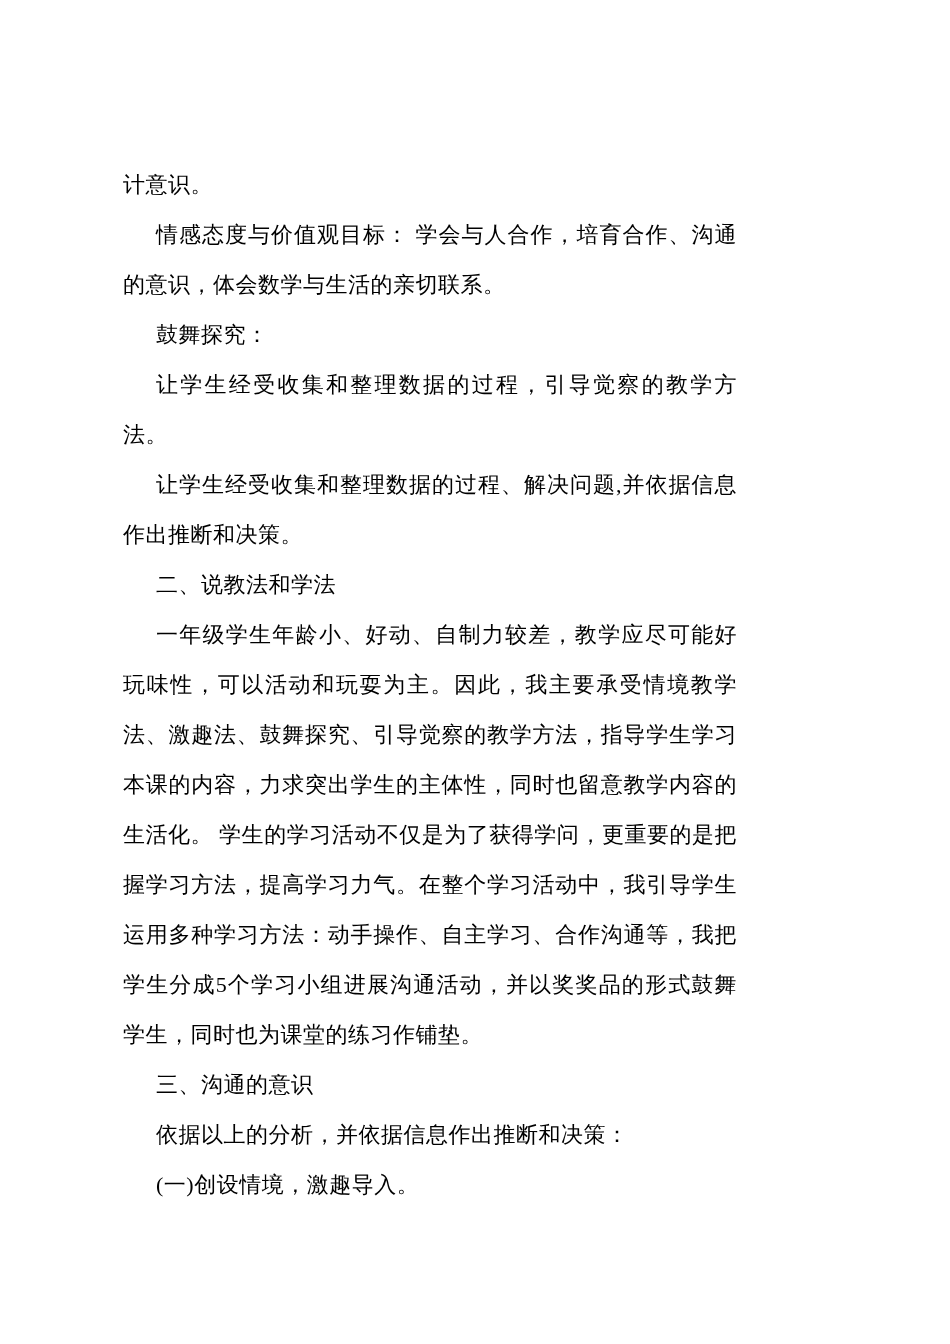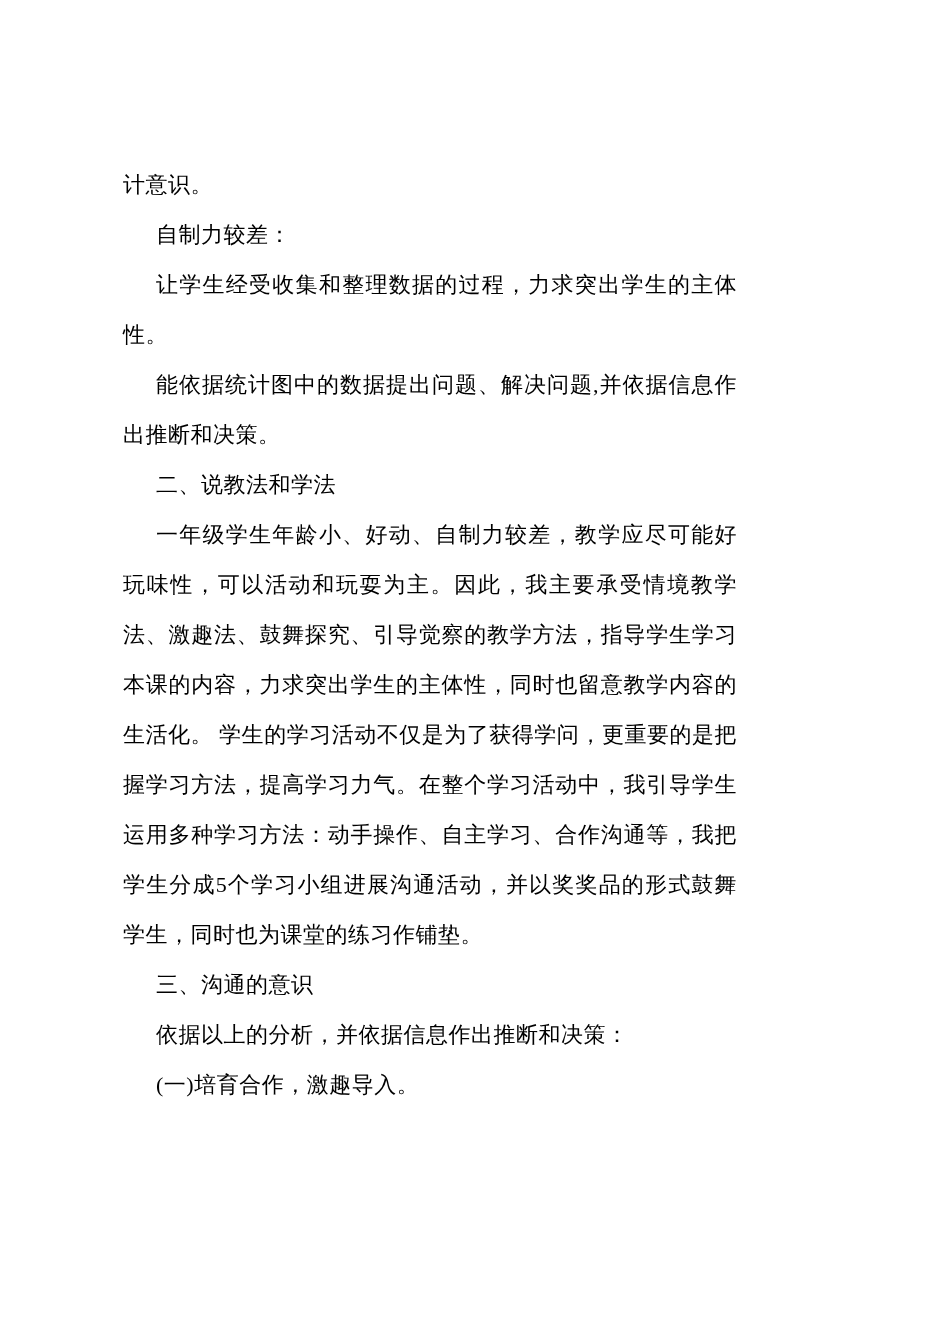--- a/index.html
+++ b/index.html
@@ -33,22 +33,23 @@
   .doc p.noindent {
     text-indent: 0;
   }
 </style>
 </head>
 <body>
 
 <div class="page">
   <div class="doc">
     <p class="noindent">计意识。</p>
-    <p class="indent">自制力较差：</p>
-    <p class="indent">让学生经受收集和整理数据的过程，力求突出学生的主体性。</p>
-    <p class="indent">能依据统计图中的数据提出问题、解决问题,并依据信息作出推断和决策。</p>
+    <p class="indent">情感态度与价值观目标： 学会与人合作，培育合作、沟通的意识，体会数学与生活的亲切联系。</p>
+    <p class="indent">鼓舞探究：</p>
+    <p class="indent">让学生经受收集和整理数据的过程，引导觉察的教学方法。</p>
+    <p class="indent">让学生经受收集和整理数据的过程、解决问题,并依据信息作出推断和决策。</p>
     <p class="indent">二、说教法和学法</p>
     <p class="indent">一年级学生年龄小、好动、自制力较差，教学应尽可能好玩味性，可以活动和玩耍为主。因此，我主要承受情境教学法、激趣法、鼓舞探究、引导觉察的教学方法，指导学生学习本课的内容，力求突出学生的主体性，同时也留意教学内容的生活化。 学生的学习活动不仅是为了获得学问，更重要的是把握学习方法，提高学习力气。在整个学习活动中，我引导学生运用多种学习方法：动手操作、自主学习、合作沟通等，我把学生分成5个学习小组进展沟通活动，并以奖奖品的形式鼓舞学生，同时也为课堂的练习作铺垫。</p>
     <p class="indent">三、沟通的意识</p>
     <p class="indent">依据以上的分析，并依据信息作出推断和决策：</p>
-    <p class="indent">(一)培育合作，激趣导入。</p>
+    <p class="indent">(一)创设情境，激趣导入。</p>
   </div>
 </div>
 
 </body></html>

